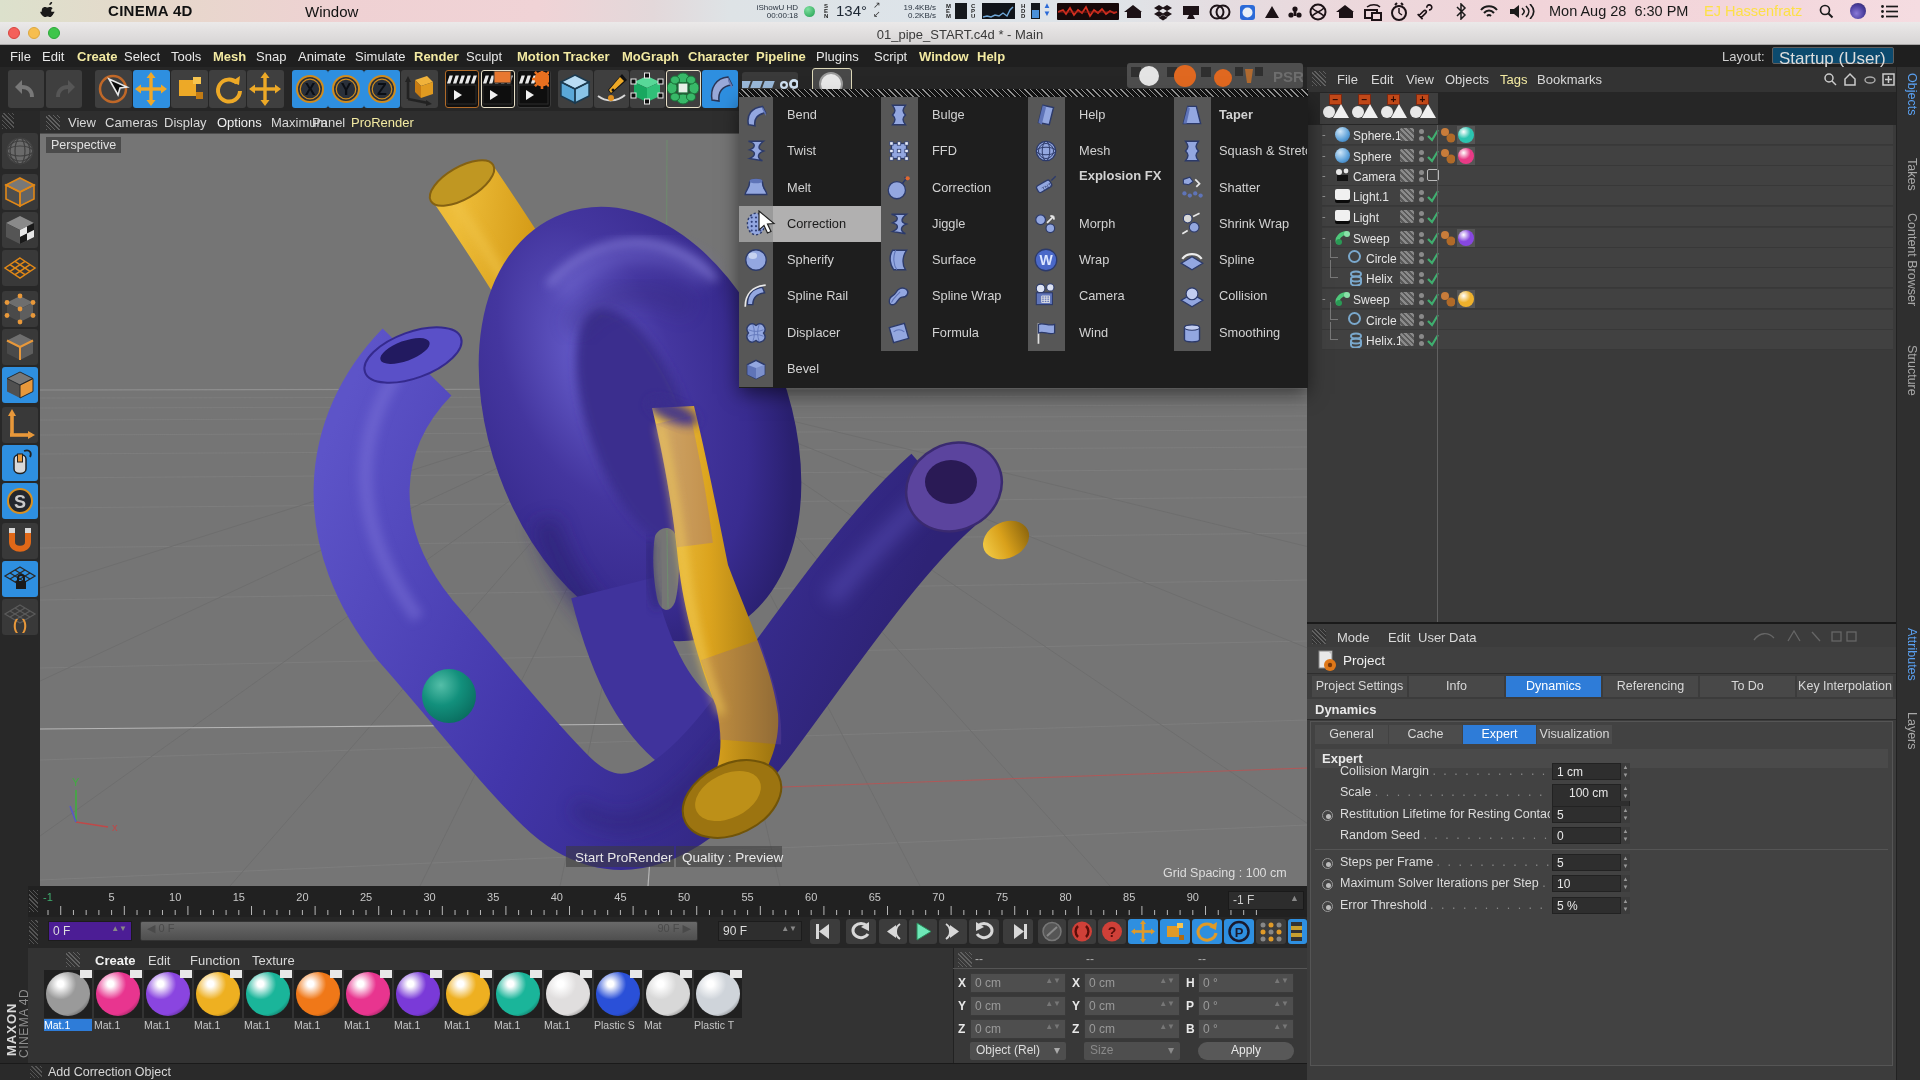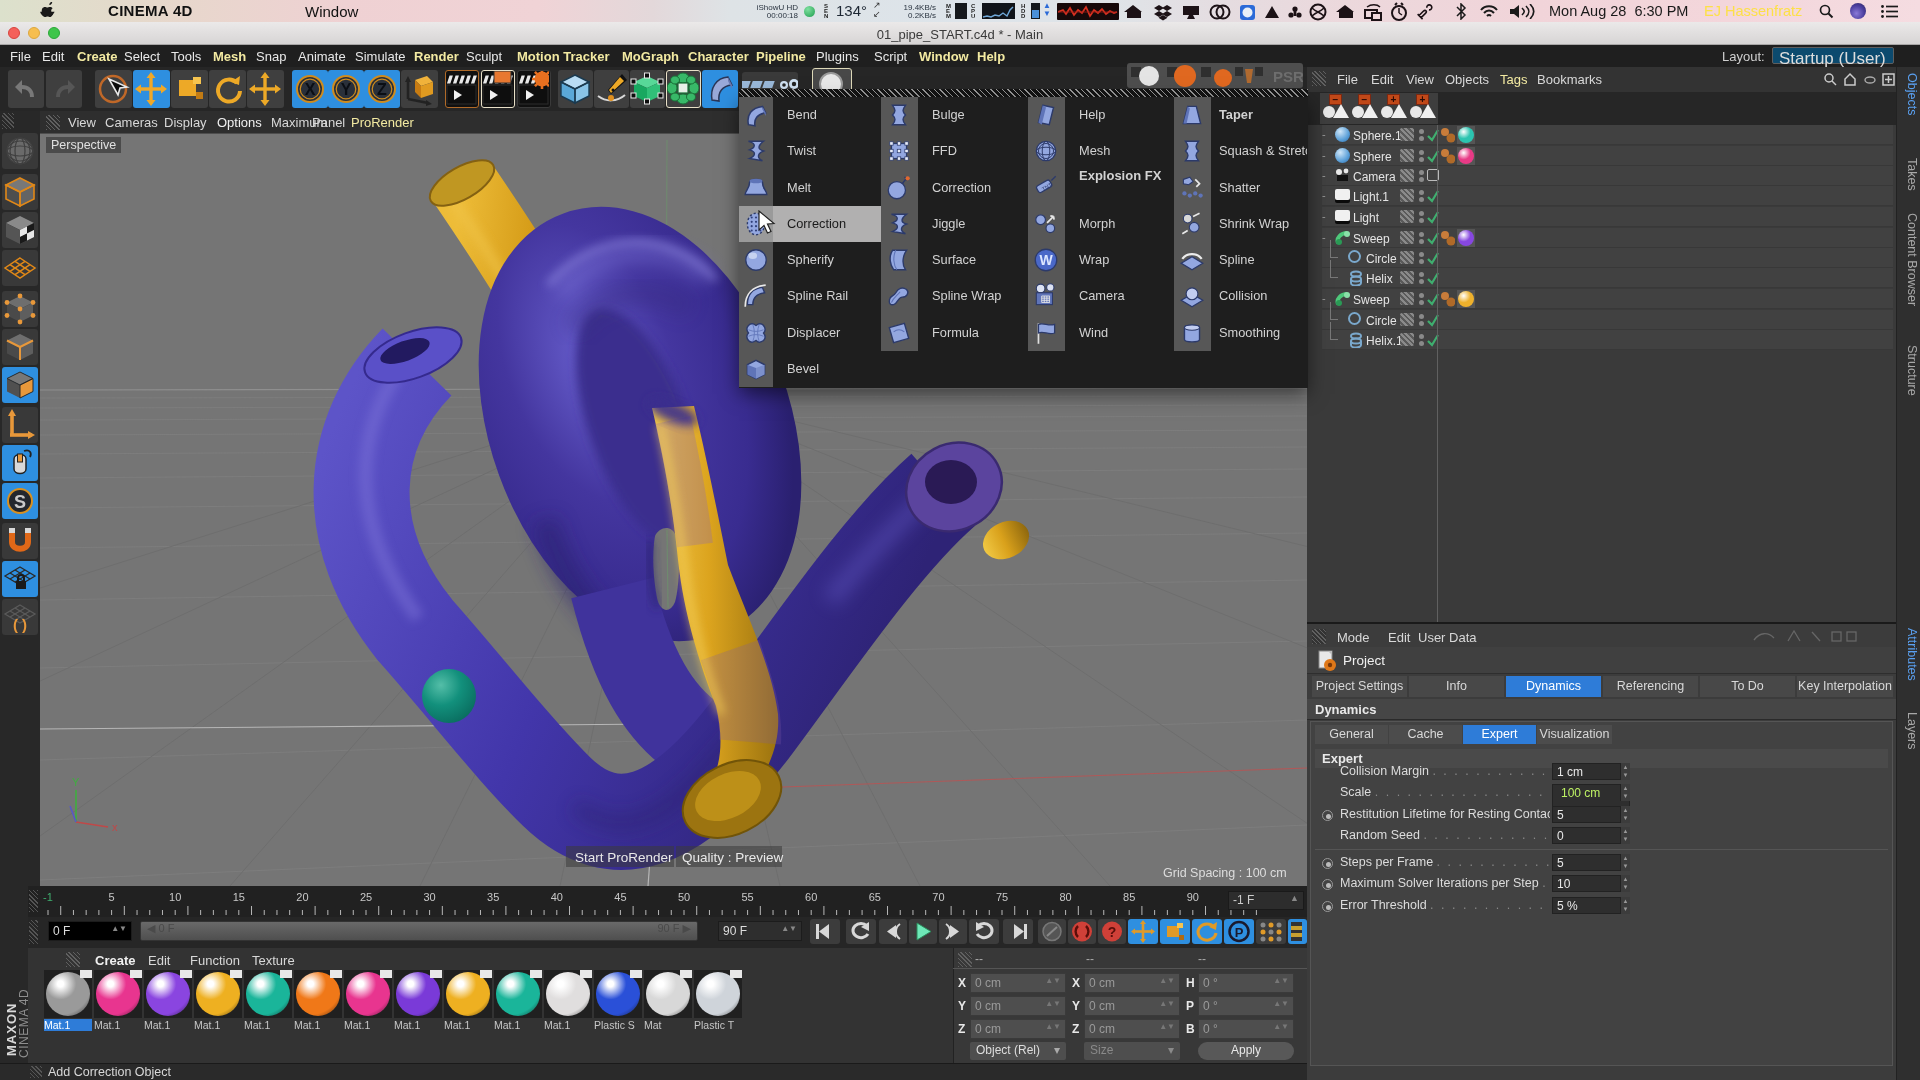--- a/index.html
+++ b/index.html
@@ -695,21 +695,21 @@
       <line x1="1192.8" y1="910" x2="1192.8" y2="915" stroke="#b8b8b8" stroke-width="1"></line>
       <line x1="1205.52" y1="906" x2="1205.52" y2="915" stroke="#b8b8b8" stroke-width="1"></line>
       <line x1="1218.24" y1="910" x2="1218.24" y2="915" stroke="#b8b8b8" stroke-width="1"></line>
       <line x1="1230.96" y1="910" x2="1230.96" y2="915" stroke="#b8b8b8" stroke-width="1"></line>
       <line x1="1243.68" y1="910" x2="1243.68" y2="915" stroke="#b8b8b8" stroke-width="1"></line>
       <line x1="1256.4" y1="910" x2="1256.4" y2="915" stroke="#b8b8b8" stroke-width="1"></line>
     </svg>
     <div class="abs" style="left:1228px;top:891px;width:76px;height:19px;background:#2d2d2d;border:1px solid #1a1a1a;color:#ccc;font-size:12px;padding:1px 4px;">-1 F<span style="float:right;color:#888;font-size:9px;">▲<br></span></div>
     <div class="abs" style="left:28px;top:917px;width:1279px;height:31px;background:#262626;"></div>
     <div class="abs" style="left:29px;top:920px;width:9px;height:24px;background:repeating-linear-gradient(45deg,#555 0 1px,#262626 1px 3px);"></div>
-    <div class="abs" style="left:48px;top:921px;width:84px;height:20px;background:#000000;border:1px solid #1c1c1c;color:#ddd;font-size:12px;padding:2px 4px;">0 F<span style="float:right;color:#888;font-size:8px;">▲▼</span></div>
+    <div class="abs" style="left:48px;top:921px;width:84px;height:20px;background:#4c1d95;border:1px solid #1c1c1c;color:#ddd;font-size:12px;padding:2px 4px;">0 F<span style="float:right;color:#888;font-size:8px;">▲▼</span></div>
     <div class="abs" style="left:140px;top:921px;width:558px;height:20px;background:linear-gradient(#696969,#4f4f4f);border:1px solid #333;border-radius:2px;color:#4a4a4a;font-size:11px;"><span style="margin-left:6px;">◀ 0 F</span><span style="float:right;margin-right:6px;">90 F ▶</span></div>
     <div class="abs" style="left:718px;top:921px;width:84px;height:20px;background:#2e2e2e;border:1px solid #1c1c1c;color:#ddd;font-size:12px;padding:2px 4px;">90 F<span style="float:right;color:#888;font-size:8px;">▲▼</span></div>
     <div class="ic" style="left:810px;top:919px;width:30px;height:25px;background:#3c3c3c;"><svg width="30" height="25">
         <polygon points="19,5 19,20 9,12.5" fill="#d8d8d8"></polygon>
         <rect x="6" y="5" width="3" height="15" fill="#d8d8d8"></rect>
       </svg></div>
     <div class="ic" style="left:846px;top:919px;width:30px;height:25px;background:#3c3c3c;"><svg width="30" height="25">
         <path d="M21 7 A8 7 0 1 0 22 15" stroke="#d8d8d8" stroke-width="3" fill="none"></path>
         <polygon points="23,3 23,12 15,8" fill="#d8d8d8"></polygon>
       </svg></div>
@@ -1134,21 +1134,21 @@
     <div class="abs" style="left:1315px;top:725px;width:73px;height:19px;background:#4c4c4c;color:#d8d8d8;font-size:12.5px;text-align:center;padding-top:2px;">General</div>
     <div class="abs" style="left:1389px;top:725px;width:73px;height:19px;background:#4c4c4c;color:#d8d8d8;font-size:12.5px;text-align:center;padding-top:2px;">Cache</div>
     <div class="abs" style="left:1463px;top:725px;width:73px;height:19px;background:#2e7cd8;color:#fff;font-size:12.5px;text-align:center;padding-top:2px;">Expert</div>
     <div class="abs" style="left:1537px;top:725px;width:75px;height:19px;background:#4c4c4c;color:#d8d8d8;font-size:12.5px;text-align:center;padding-top:2px;">Visualization</div>
     <div class="abs" style="left:1315px;top:749px;width:573px;height:19px;background:#4a4a4a;"></div>
     <div class="abs" style="left:1322px;top:751px;font-size:13px;font-weight:bold;color:#e8e8e8;">Expert</div>
     <div class="abs" style="left:1340px;top:764px;width:210px;font-size:12.5px;color:#dcdcdc;white-space:nowrap;overflow:hidden;">Collision Margin <span style="color:#888;letter-spacing:2px;">. . . . . . . . . . . . . . . . . . . . . . . . . . . . . . . . . . . . . . . . . . . . . . . . . . . . . . . . . . . . </span></div>
     <div class="abs" style="left:1552px;top:763px;width:78px;height:17px;background:#2e2e2e;border:1px solid #222;color:#e8e8e8;font-size:12px;padding:1px 4px;">1 cm</div>
     <div class="abs" style="left:1620px;top:763px;width:10px;height:17px;background:#3c3c3c;border-left:1px solid #222;color:#999;font-size:6px;text-align:center;line-height:8px;">▲<br>▼</div>
     <div class="abs" style="left:1340px;top:785px;width:210px;font-size:12.5px;color:#dcdcdc;white-space:nowrap;overflow:hidden;">Scale <span style="color:#888;letter-spacing:2px;">. . . . . . . . . . . . . . . . . . . . . . . . . . . . . . . . . . . . . . . . . . . . . . . . . . . . . . . . . . . . </span></div>
-    <div class="abs" style="left:1552px;top:784px;width:78px;height:24px;background:#2e2e2e;border:1px solid #222;color:#bef264;font-size:12px;padding:1px 8px;">100 cm</div>
+    <div class="abs" style="left:1552px;top:784px;width:78px;height:24px;background:#2e2e2e;border:1px solid #222;color:#e5e5e5;font-size:12px;padding:1px 16px;">100 cm</div>
     <div class="abs" style="left:1620px;top:784px;width:10px;height:17px;background:#3c3c3c;border-left:1px solid #222;color:#999;font-size:6px;text-align:center;line-height:8px;">▲<br>▼</div>
     <div class="abs" style="left:1322px;top:810px;width:11px;height:11px;border-radius:50%;border:1.5px solid #999;"></div>
     <div class="abs" style="left:1325.5px;top:813.5px;width:5px;height:5px;border-radius:50%;background:#bbb;"></div>
     <div class="abs" style="left:1340px;top:807px;width:210px;font-size:12.5px;color:#dcdcdc;white-space:nowrap;overflow:hidden;">Restitution Lifetime for Resting Contact </div>
     <div class="abs" style="left:1552px;top:806px;width:78px;height:17px;background:#2e2e2e;border:1px solid #222;color:#e8e8e8;font-size:12px;padding:1px 4px;">5</div>
     <div class="abs" style="left:1620px;top:806px;width:10px;height:17px;background:#3c3c3c;border-left:1px solid #222;color:#999;font-size:6px;text-align:center;line-height:8px;">▲<br>▼</div>
     <div class="abs" style="left:1340px;top:828px;width:210px;font-size:12.5px;color:#dcdcdc;white-space:nowrap;overflow:hidden;">Random Seed <span style="color:#888;letter-spacing:2px;">. . . . . . . . . . . . . . . . . . . . . . . . . . . . . . . . . . . . . . . . . . . . . . . . . . . . . . . . . . . . </span></div>
     <div class="abs" style="left:1552px;top:827px;width:78px;height:17px;background:#2e2e2e;border:1px solid #222;color:#e8e8e8;font-size:12px;padding:1px 4px;">0</div>
     <div class="abs" style="left:1620px;top:827px;width:10px;height:17px;background:#3c3c3c;border-left:1px solid #222;color:#999;font-size:6px;text-align:center;line-height:8px;">▲<br>▼</div>
     <div class="abs" style="left:1322px;top:858px;width:11px;height:11px;border-radius:50%;border:1.5px solid #999;"></div>

